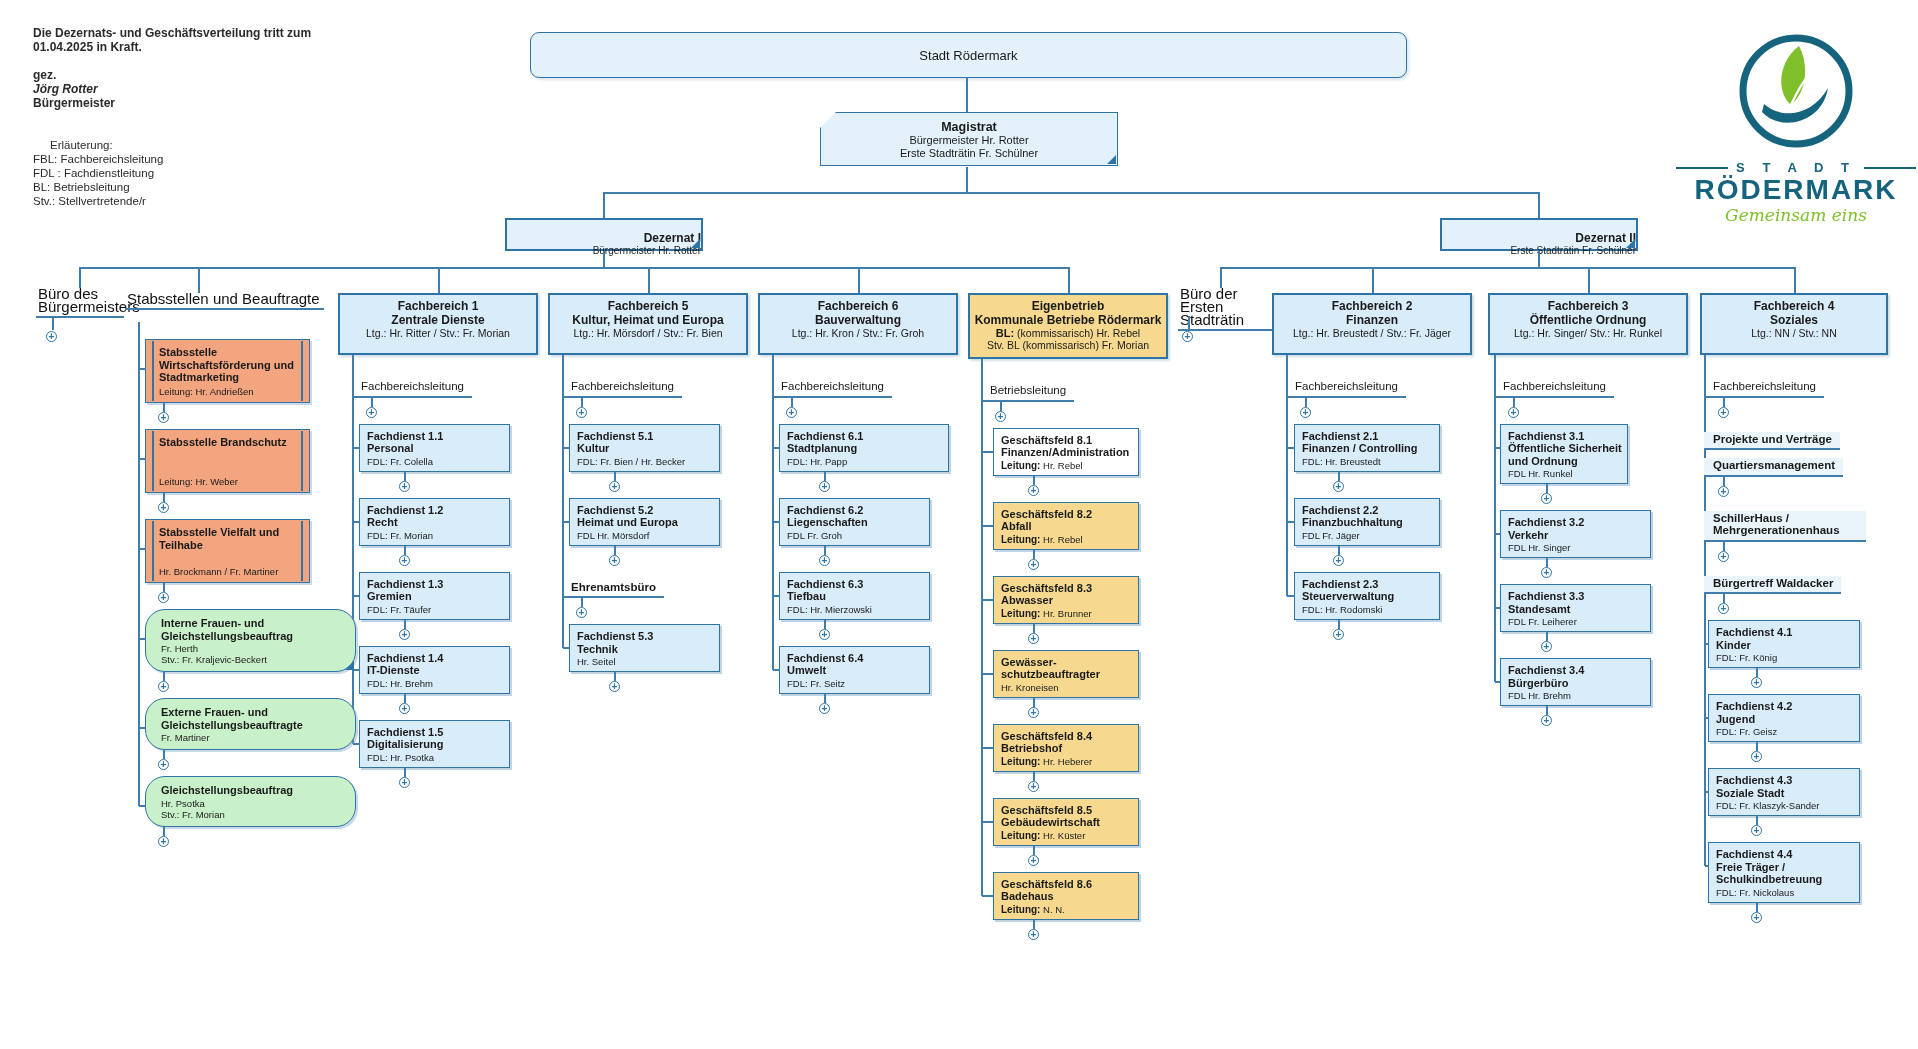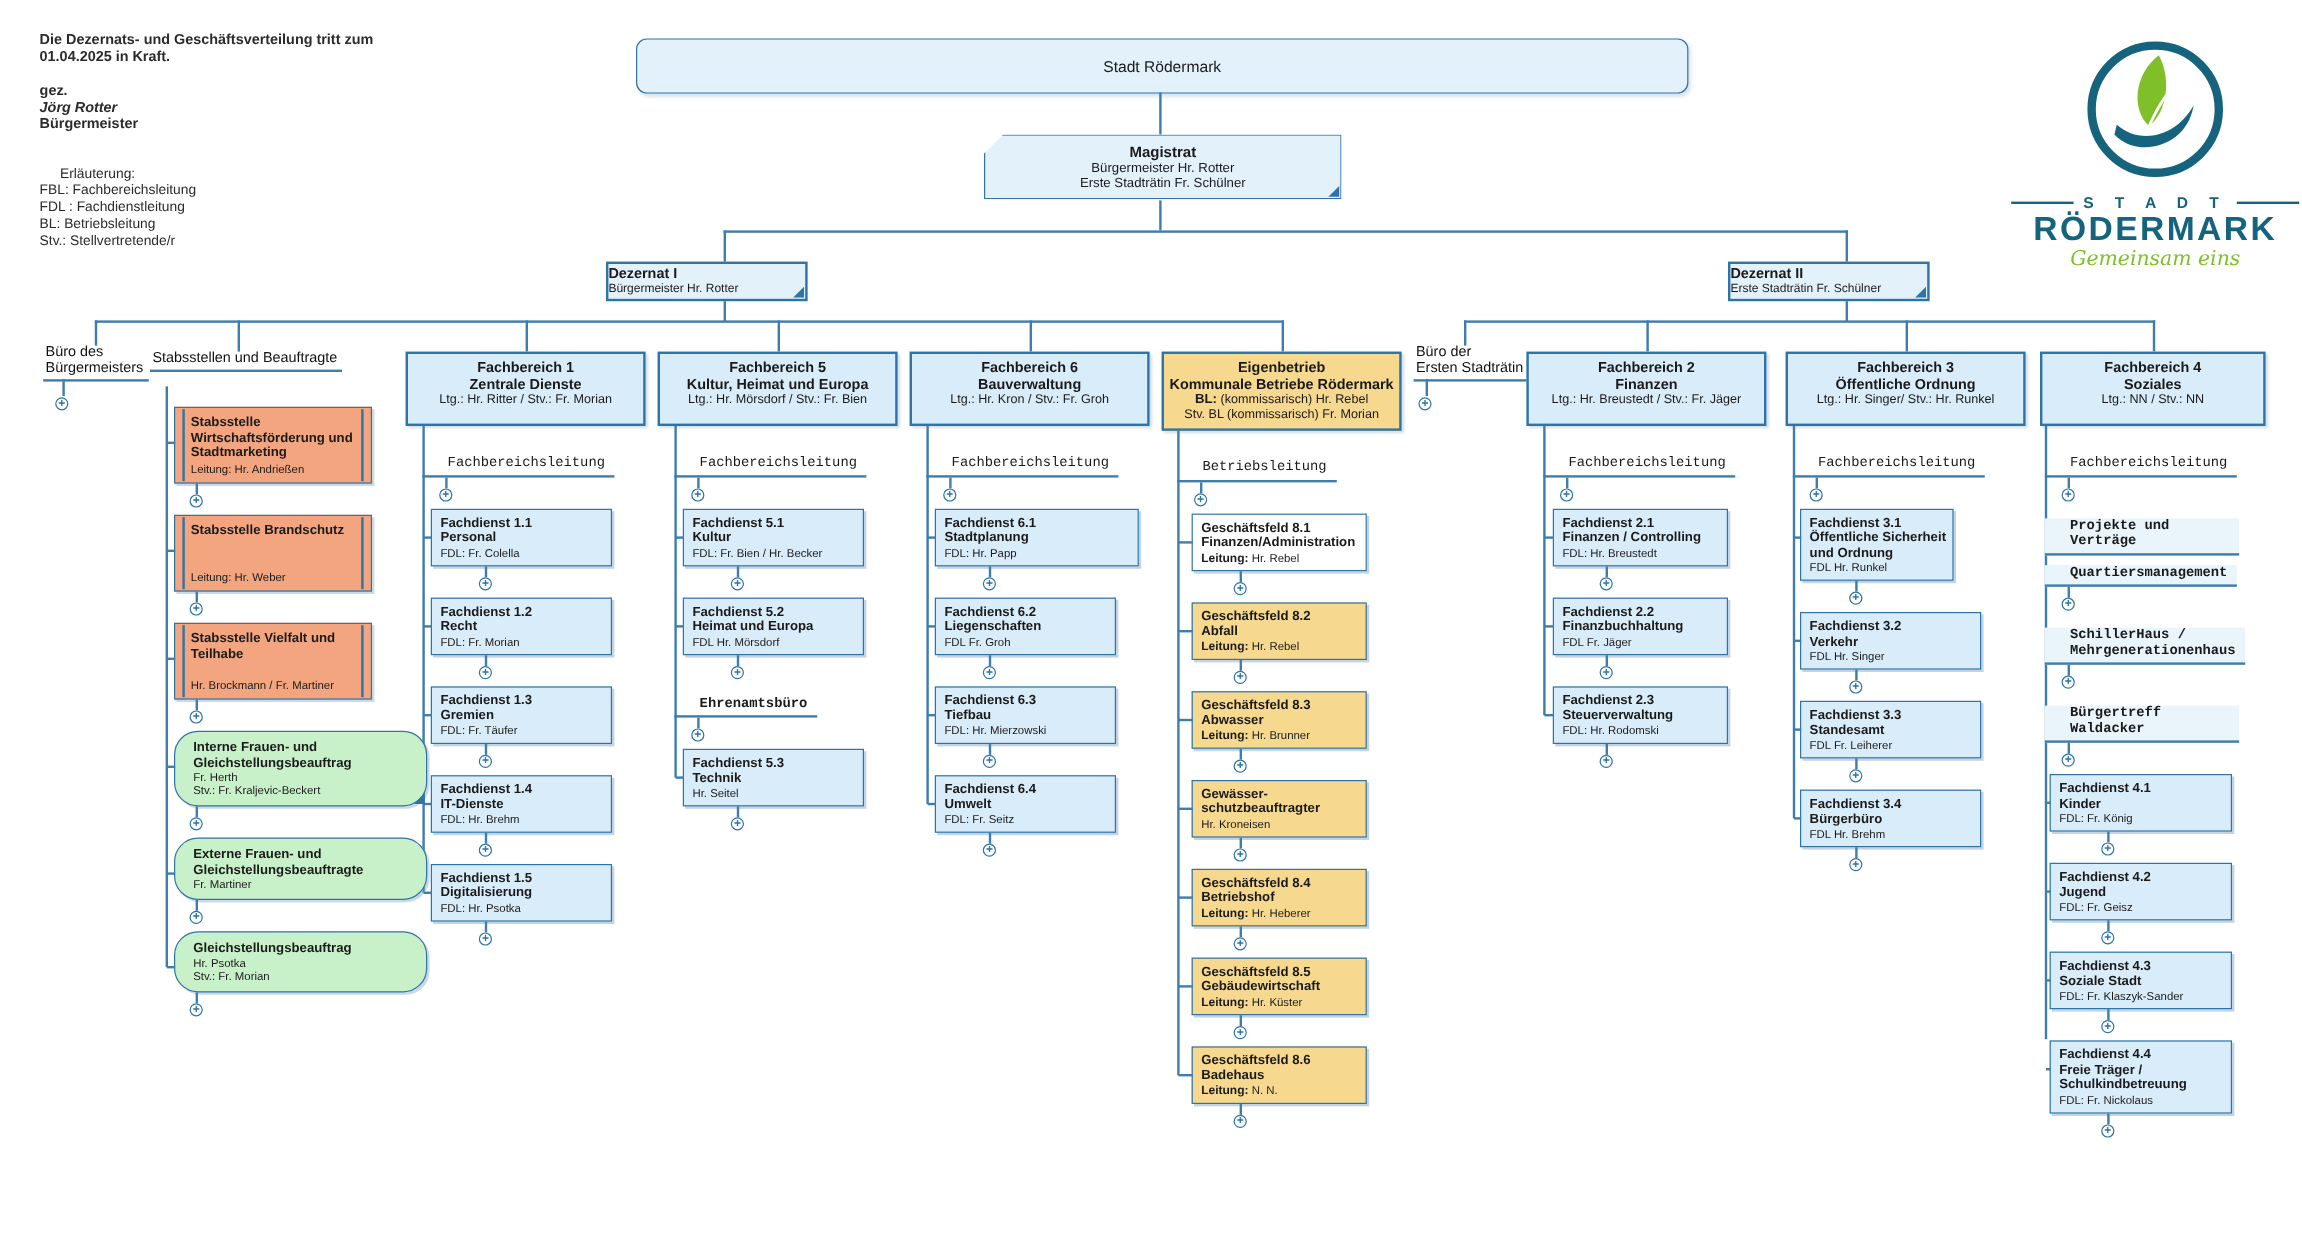--- a/index.html
+++ b/index.html
@@ -24,44 +24,44 @@
 
   
   .rootbox{left:530px;top:32px;width:875px;height:44px;background:var(--blue);
     border:1.6px solid var(--bord);border-radius:9px;display:flex;align-items:center;justify-content:center;
     font-size:13px;box-shadow:2px 2px 3px rgba(110,150,180,.25);}
   .magistrat{left:820px;top:112px;width:298px;height:54px;background:var(--blue);
     border:1.6px solid var(--bord);clip-path:polygon(16px 0,100% 0,100% 100%,0 100%,0 16px);
     text-align:center;padding-top:7px;box-sizing:border-box;}
   .magistrat .t{font-weight:bold;font-size:12.5px;line-height:14px;}
   .magistrat .s{font-size:11px;line-height:13px;}
-  .dez{width:168px;height:33px;background:var(--blue);border:2px solid var(--bord);
-    box-sizing:border-box;text-align:left;padding-top:2px;}
+  .dez{width:198px;height:33px;background:var(--blue);border:2px solid var(--bord);
+    box-sizing:border-box;text-align:right;padding-top:12px;}
   .dez .t{font-weight:bold;font-size:12px;line-height:13px;}
   .dez .s{font-size:10px;line-height:11px;}
   .marker:after{content:"";position:absolute;right:1px;bottom:1px;
     border-left:9px solid transparent;border-bottom:9px solid var(--bord);}
 
   
-  .offlab{font-size:12px;line-height:13px;border-bottom:2px solid var(--line);
+  .offlab{font-size:15px;line-height:13px;border-bottom:2px solid var(--line);
     padding:0 4px 3px 2px;color:#111;}
 
   
   .colhead{background:var(--blueDark);border:2px solid var(--bord);box-sizing:border-box;
     text-align:center;padding-top:5px;box-shadow:2px 2px 2px rgba(110,150,180,.3);}
   .colhead.yellow{background:var(--yellow);}
   .colhead .hl1{font-weight:bold;font-size:12px;line-height:13.5px;}
   .colhead .hl2{font-size:10.5px;line-height:12px;}
   .colhead .hl2 b{font-size:11px;}
 
   
   .colbody{position:absolute;}
   .spine{position:absolute;left:0;top:0;width:2px;background:var(--line);}
   .clabel{position:relative;width:fit-content;max-width:158px;font-size:11.5px;line-height:12.5px;
-    border-bottom:2px solid var(--line);padding:1px 8px 3px 21px;margin-top:8px;font-family:Liberation Mono, monospace;}
+    border-bottom:2px solid var(--line);padding:1px 8px 3px 9px;margin-top:8px;}
   .clabel.bold{font-weight:bold;}
   .clabel.bg{background:var(--labbg);font-weight:bold;}
   .clabel.first{margin-top:24px;}
   .plusrow{position:relative;height:26px;}
   .plusrow .pv{position:absolute;top:0;width:2px;height:9px;background:var(--line);}
   .pc{position:absolute;width:11px;height:11px;border:1.4px solid var(--bord);border-radius:50%;
     background:#fff;color:var(--bord);font-size:10px;line-height:10px;font-weight:bold;
     text-align:center;box-sizing:border-box;font-style:normal;}
   .plusrow .pc{top:9px;}
   .nbox{position:relative;box-sizing:border-box;background:var(--blueDark);border:1.8px solid var(--bord);

